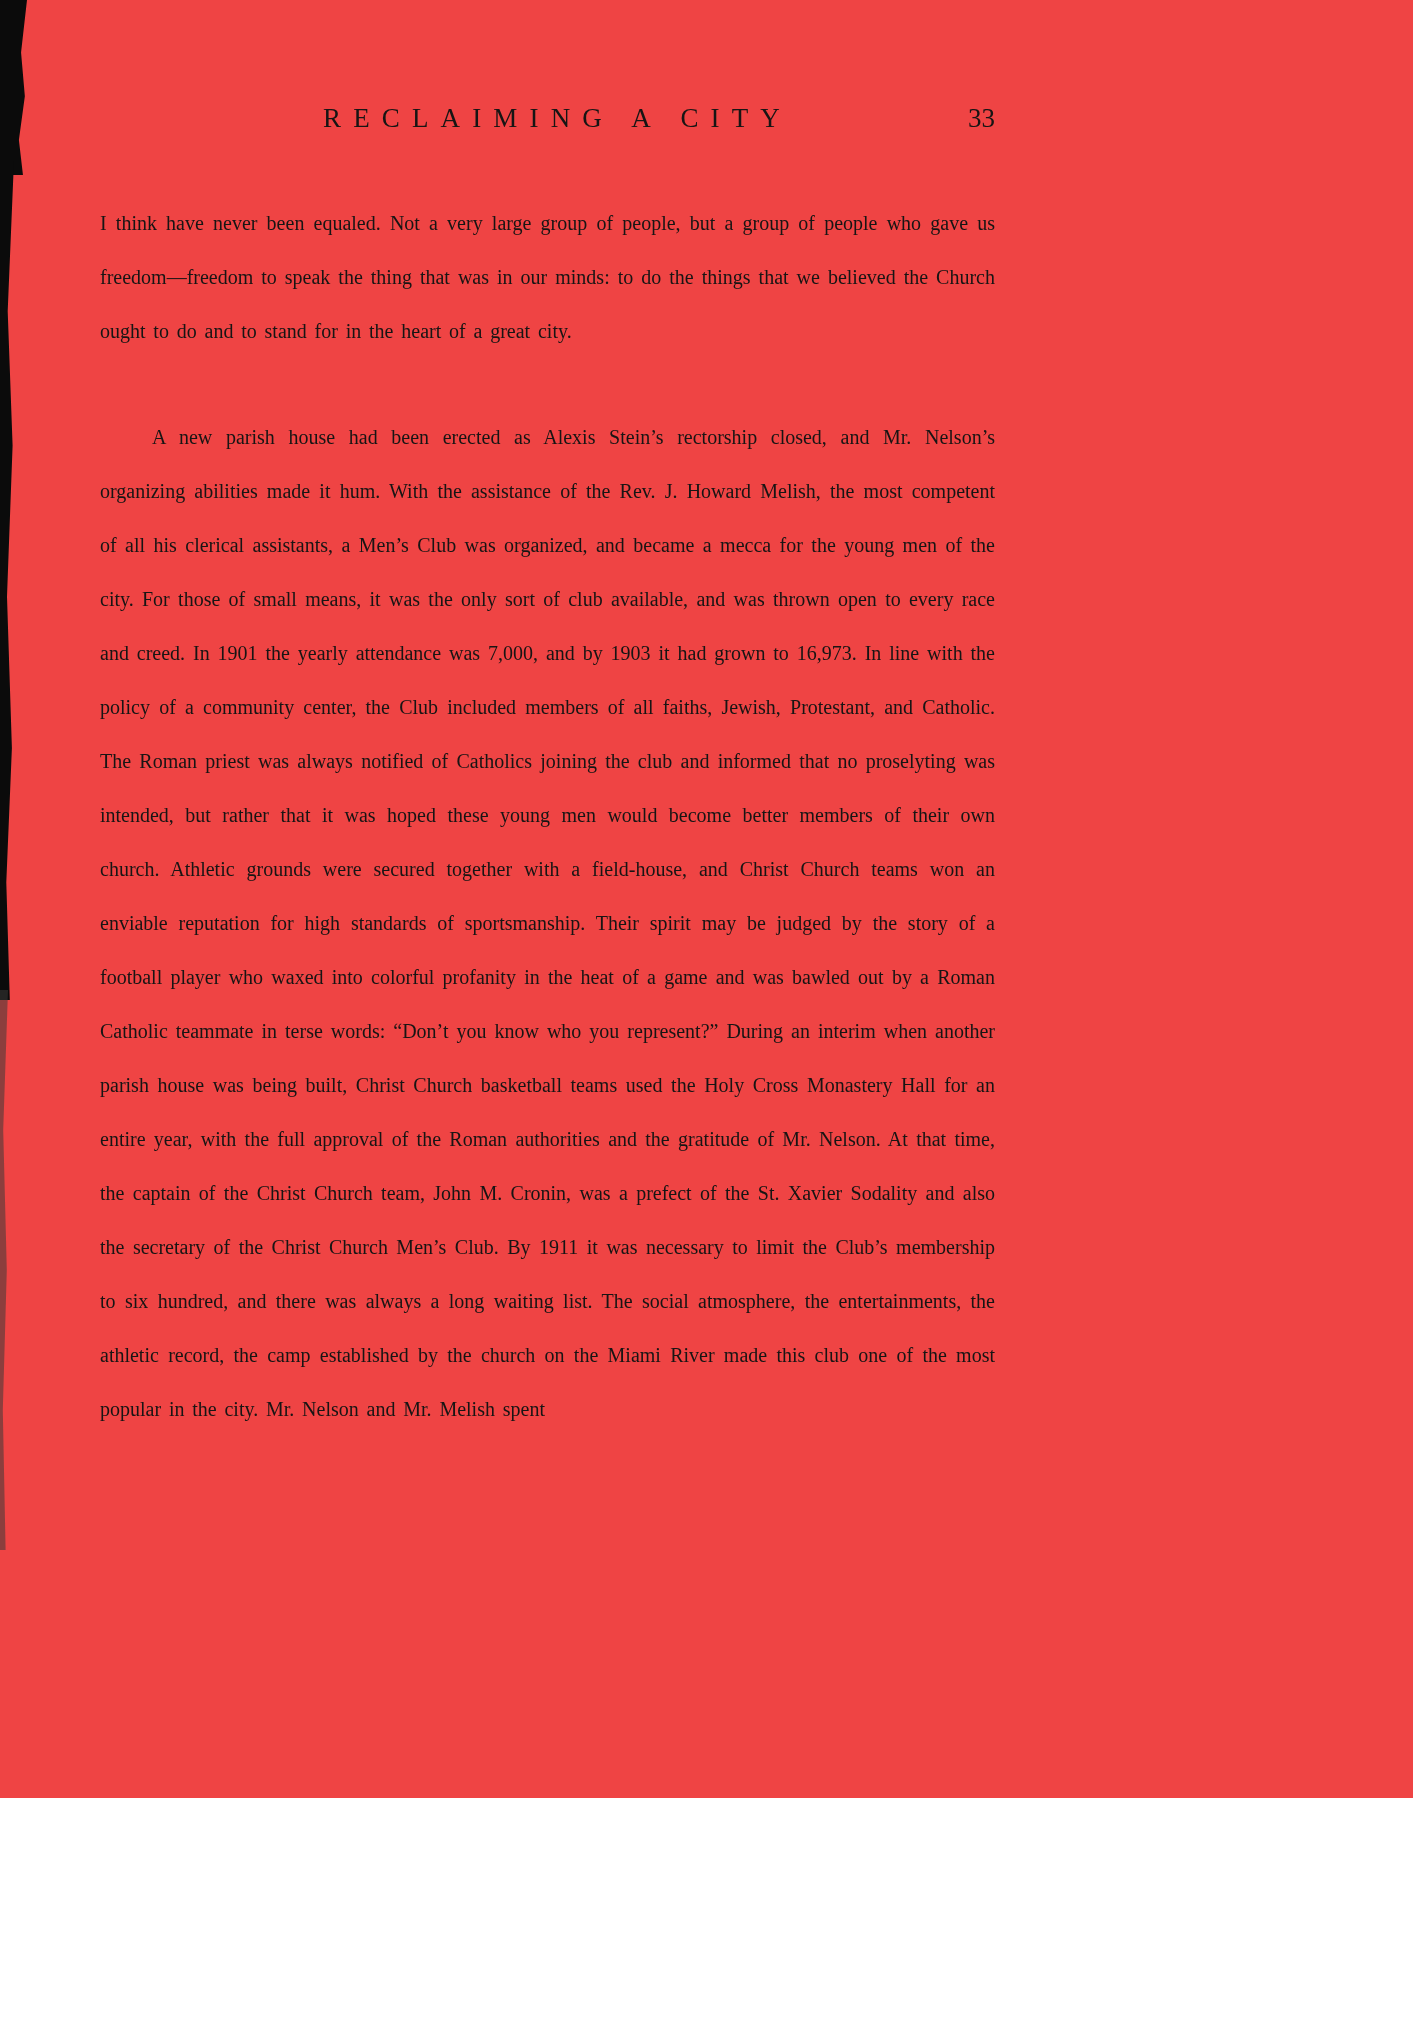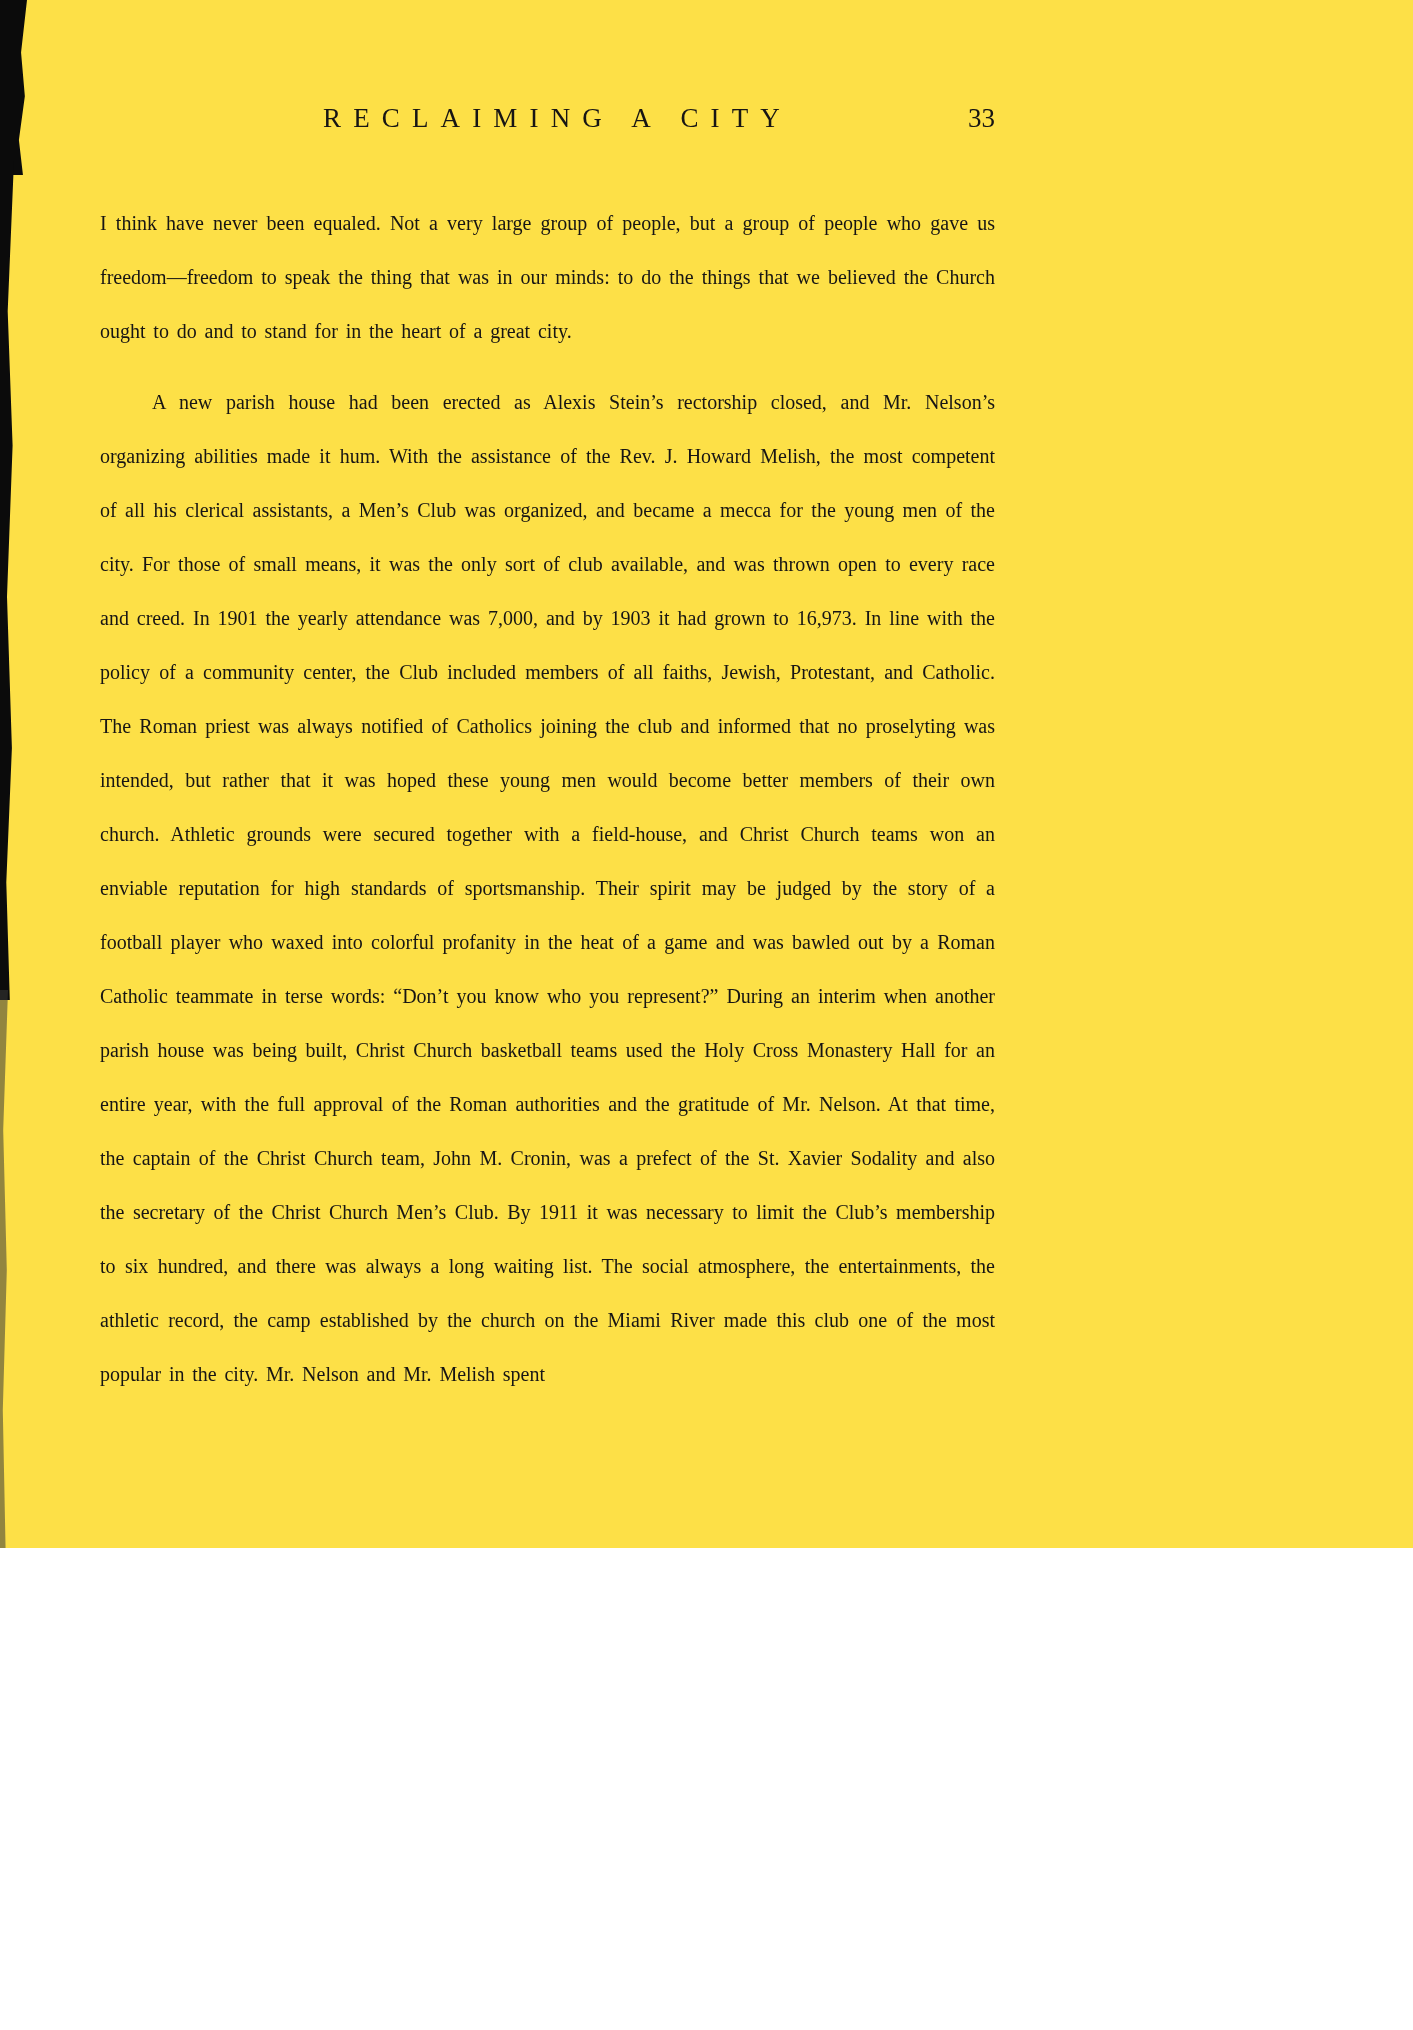--- a/index.html
+++ b/index.html
@@ -3,22 +3,22 @@
 <meta charset="utf-8">
 <style>
   html, body {
     margin: 0;
     padding: 0;
     background: #ffffff;
   }
   .page {
     position: relative;
     width: 1413px;
-    height: 1548px;
-    background: #fde047;
+    height: 1798px;
+    background: #ef4444;
     overflow: hidden;
     font-family: "Liberation Serif", serif;
     color: #171514;
   }
 
   
   .artifact { position: absolute; background: #0b0b0b; }
   .artifact-top {
     left: 0; top: 0; width: 27px; height: 175px;
     clip-path: polygon(0 0, 100% 0, 78% 30%, 92% 55%, 70% 80%, 85% 100%, 0 100%);
@@ -67,21 +67,21 @@
     width: 895px;
   }
   .text-block p {
     margin: 0;
     font-size: 20px;
     line-height: 54px;
     text-align: justify;
     word-spacing: 0.14em;
   }
   .text-block p.indented {
-    margin-top: 17px;
+    margin-top: 52px;
     text-indent: 52px;
   }
 </style>
 </head>
 <body>
 
 <div class="page">
 
   <div class="artifact artifact-top"></div>
   <div class="artifact artifact-strip"></div>

